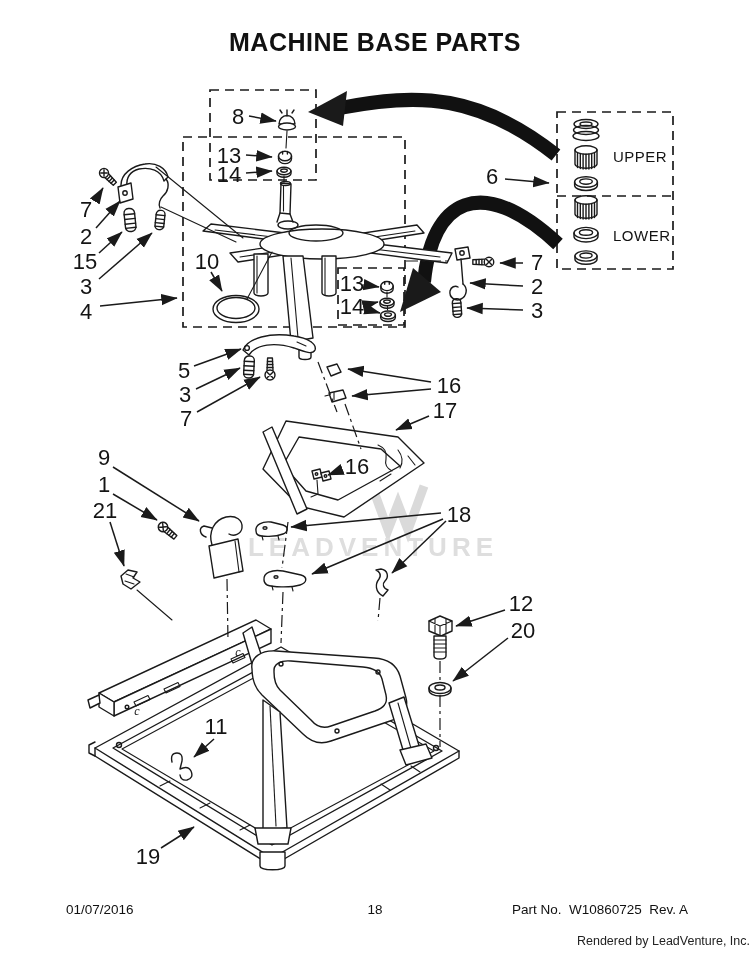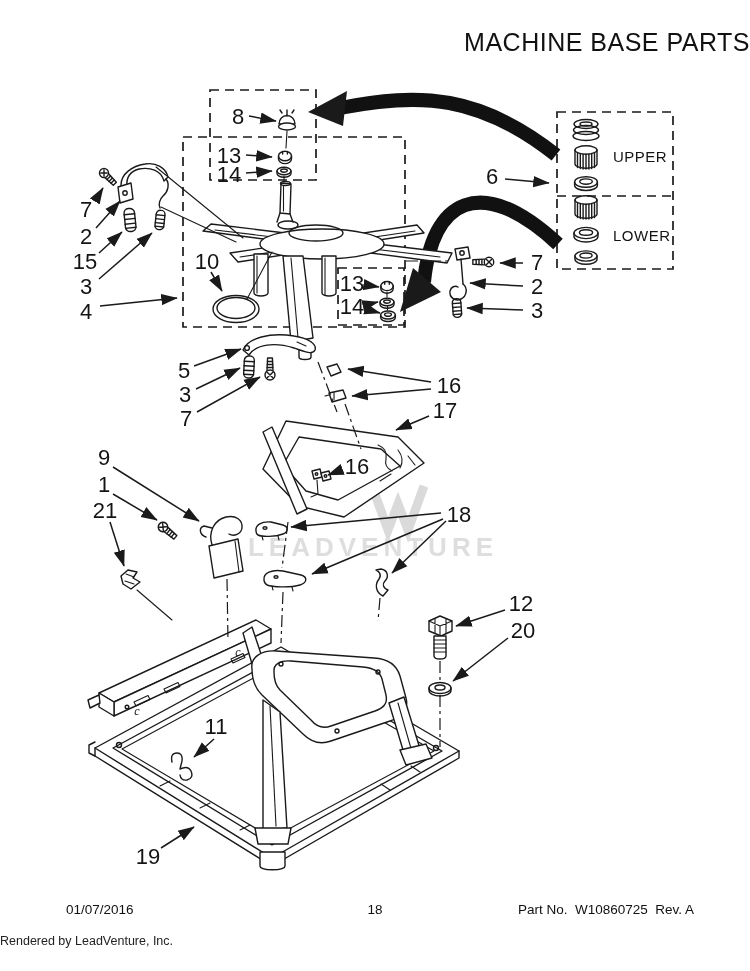--- a/index.html
+++ b/index.html
@@ -1,19 +1,19 @@
 <!DOCTYPE html>
 <html><head>
 <meta charset="utf-8">
 <style>
   html,body{margin:0;padding:0;background:#fff;}
   .page{position:relative;width:750px;height:971px;background:#fff;overflow:hidden;
         font-family:"Liberation Sans",sans-serif;}
-  .title{position:absolute;top:28px;left:0;width:750px;text-align:right;
-         font-size:25px;font-weight:400;letter-spacing:.5px;color:#111;}
+  .title{position:absolute;top:28px;left:0;width:750px;text-align:center;
+         font-size:25px;font-weight:700;letter-spacing:.5px;color:#111;}
   svg{position:absolute;top:0;left:0;}
   svg *{vector-effect:non-scaling-stroke;}
   .ln{stroke:#1a1a1a;fill:none;stroke-width:1.4;stroke-linejoin:round;stroke-linecap:round;}
   .wh{fill:#fff;}
   .thin{stroke-width:1.1;}
   .leader{stroke:#1a1a1a;fill:none;stroke-width:1.5;}
   .dashbox{stroke:#1a1a1a;fill:none;stroke-width:1.7;stroke-dasharray:9 6;}
   .cline{stroke:#1a1a1a;fill:none;stroke-width:1.2;stroke-dasharray:12 4 3 4;}
   .blk{fill:#1a1a1a;stroke:none;}
   text.callout{fill:#141414;stroke:none;font-family:"Liberation Sans",sans-serif;
@@ -21,22 +21,22 @@
   text.inset-label{fill:#141414;stroke:none;font-family:"Liberation Sans",sans-serif;
                font-size:15px;text-anchor:start;letter-spacing:.5px;}
   text.cmark{fill:#141414;stroke:none;font-family:"Liberation Serif",serif;
                font-style:italic;font-size:12px;text-anchor:middle;}
   text.wmark{fill:#dedede;stroke:none;font-family:"Liberation Sans",sans-serif;
                font-size:26px;font-weight:700;letter-spacing:5px;text-anchor:middle;}
   .footer{position:absolute;top:902px;left:0;width:750px;display:flex;
           font-size:13.5px;color:#111;}
   .footer .f-date{position:absolute;left:66px;white-space:pre;}
   .footer .f-page{position:absolute;left:0;width:750px;text-align:center;}
-  .footer .f-part{position:absolute;right:56px;white-space:pre;}
-  .rendered{position:absolute;top:934px;left:0;width:750px;text-align:left;
+  .footer .f-part{position:absolute;right:62px;white-space:pre;}
+  .rendered{position:absolute;top:934px;left:0;width:750px;text-align:right;
             font-size:12.5px;color:#222;}
 </style>
 </head>
 <body>
 
 <div class="page">
 
   <div class="title">MACHINE BASE PARTS</div>
 
   <svg width="750" height="900" viewBox="0 0 750 900">

